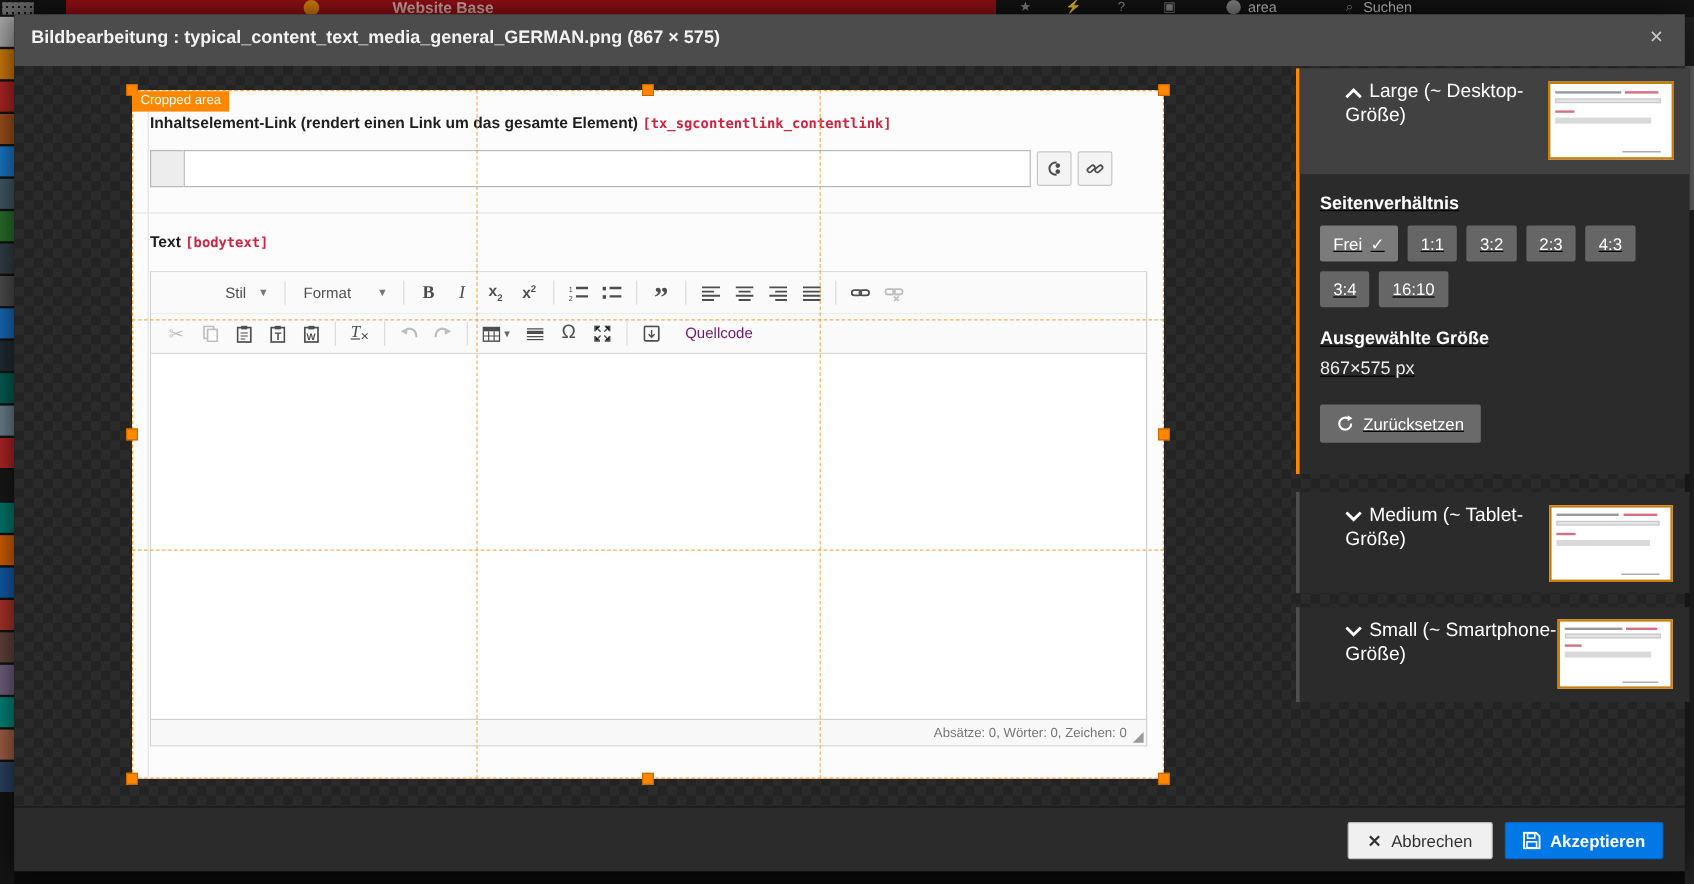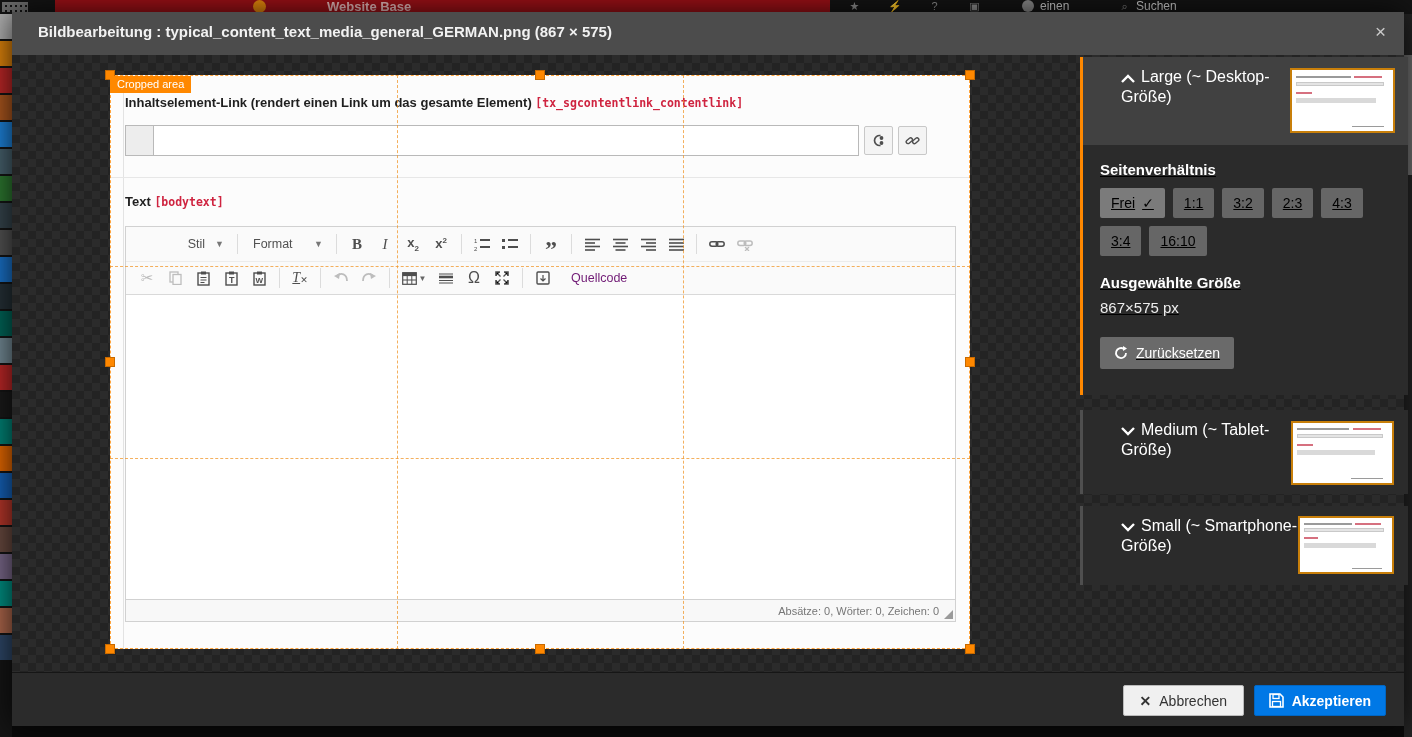--- a/index.html
+++ b/index.html
@@ -24,21 +24,21 @@
   .bd-bottom .dim { position:absolute; left:0; top:0; width:373px; height:11px; background:rgba(73,80,87,.35); }
   .bd-dot { position:absolute; top:2px; width:14px; height:14px; border-radius:50%; background:#0e8f7e; }
   .bd-cart { position:absolute; left:150px; top:0; font-size:13px; color:#5d6269; white-space:nowrap; }
   .bd-media { position:absolute; left:400px; top:-1px; font-size:15px; color:#2f2f2f; white-space:nowrap; }
   .right-sliver { position:absolute; left:1404px; top:14px; width:8px; height:723px; background:#242424; }
   .right-sliver .thumb { position:absolute; left:0; top:41px; width:8px; height:120px; background:#6f6f6f; }
 
   
   .modal { position:absolute; left:12px; top:12px; width:1392px; height:714px; background:#2b2b2b; box-shadow:0 0 30px rgba(0,0,0,.8); }
   .m-header { position:absolute; left:0; top:0; width:100%; height:43px; background:#4c4c4c; }
-  .m-title { position:absolute; left:26px; top:11px; font-size:15px; font-weight:bold; color:#f2f2f2; white-space:nowrap; }
+  .m-title { position:absolute; left:14px; top:11px; font-size:15px; font-weight:bold; color:#f2f2f2; white-space:nowrap; }
   .m-close { position:absolute; right:18px; top:9px; font-size:19px; color:#c9c9c9; cursor:pointer; line-height:22px; }
   .m-body { position:absolute; left:0; top:43px; width:1392px; height:617px;
     background-color:#232323;
     background-image:linear-gradient(45deg,#2b2b2b 25%,transparent 25%,transparent 75%,#2b2b2b 75%),
                      linear-gradient(45deg,#2b2b2b 25%,transparent 25%,transparent 75%,#2b2b2b 75%);
     background-size:16px 16px; background-position:0 0,8px 8px; }
   .m-footer { position:absolute; left:0; top:660px; width:1392px; height:54px; background:#2b2b2b; border-top:1px solid #161616; }
 
   
   .btn-cancel { position:absolute; right:160px; top:12px; height:31px; padding:0 16px; background:#f0f0f0; border:1px solid #bbb; border-radius:2px; color:#333; font-size:14px; display:flex; align-items:center; gap:8px; cursor:pointer; }
@@ -99,21 +99,21 @@
   .p-title .chev { margin-right:6px; position:relative; top:1px; }
   .p-thumb { position:absolute; background:#fff; border:2px solid #c87f0a; overflow:hidden; }
   .p-large .p-thumb { right:13px; top:11px; width:105px; height:65px; }
   .p-med .p-thumb { right:14px; top:11px; width:103px; height:64px; }
   .p-small .p-thumb { right:14px; top:10px; width:96px; height:58px; }
   .t-line { position:absolute; background:#9a9a9a; height:2px; }
   .t-red { background:#d6707f; }
   .p-body { position:absolute; left:0; top:88px; width:100%; padding:16px 0 0 17px;text-decoration:underline; }
   .sb-h { font-size:15px; font-weight:bold; color:#fff; margin-bottom:10px; }
   .ratio-row { display:flex; flex-wrap:wrap; gap:8px; width:300px; }
-  .rbtn { height:30px; padding:0 11px; background:#666; border:none; border-radius:2px; color:#000000; font-size:14px; display:flex; align-items:center; gap:7px; cursor:pointer; }
+  .rbtn { height:30px; padding:0 11px; background:#666; border:none; border-radius:2px; color:#ffffff; font-size:14px; display:flex; align-items:center; gap:7px; cursor:pointer; }
   .rbtn.sel { background:#7b7b7b; }
   .sel-size-h { font-size:15px; font-weight:bold; color:#fff; margin:18px 0 8px; }
   .sel-size-v { font-size:15px; color:#ededed; }
   .btn-reset { margin-top:21px; height:32px; padding:0 14px; background:#6a6a6a; border:none; border-radius:2px; color:#fff; font-size:14px; display:flex; align-items:center; gap:8px; cursor:pointer; }
 </style>
 </head>
 <body>
 
 <div class="stage">
 
@@ -121,21 +121,21 @@
     <div class="bd-grid"></div>
     <div class="red">
       <div class="bd-logo"></div>
       <span class="bd-brand">Website Base</span>
     </div>
     <span class="bd-ico" style="left:848px">★</span>
     <span class="bd-ico" style="left:888px">⚡</span>
     <span class="bd-ico" style="left:928px">?</span>
     <span class="bd-ico" style="left:968px">▣</span>
     <span class="bd-avatar" style="left:1022px"></span>
-    <span class="bd-user" style="left:1040px">einen</span>
+    <span class="bd-user" style="left:1040px">area</span>
     <span class="bd-ico" style="left:1118px">⌕</span>
     <span class="bd-user" style="left:1136px">Suchen</span>
   </div>
 
   <div class="module-strip">
     <div style="background:#b9b9b9"></div>
       <div style="background:#e8890c"></div>
     <div style="background:#c62828"></div>
       <div style="background:#b35a1f"></div>
     <div style="background:#1e88e5"></div>

